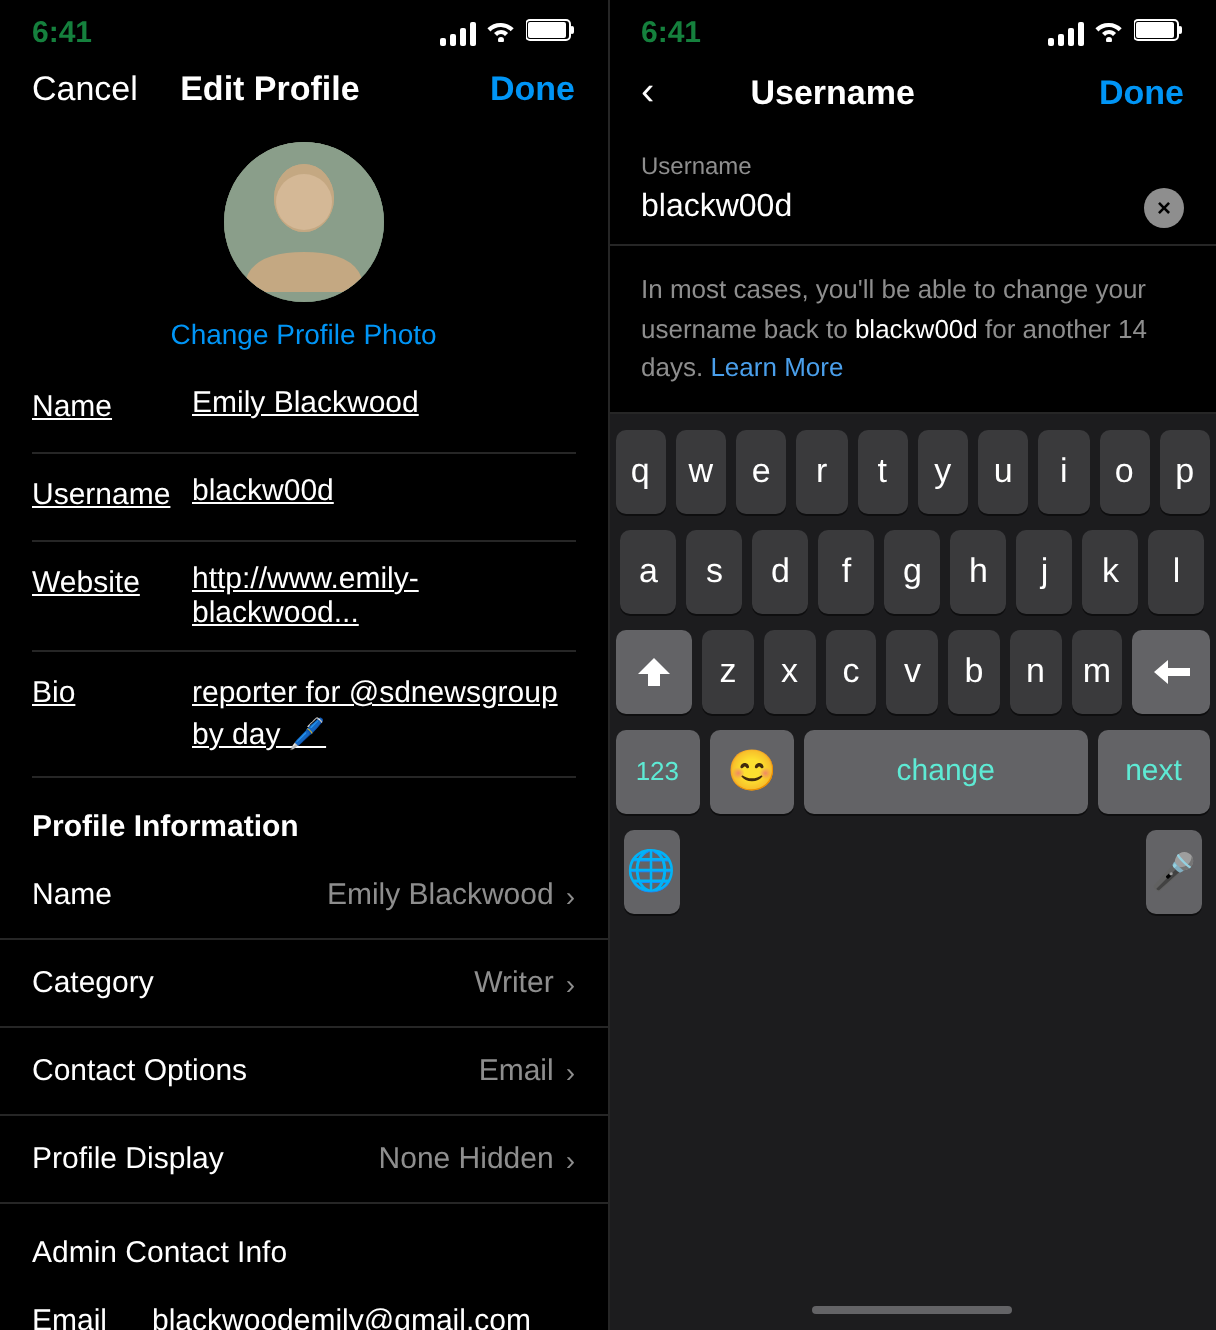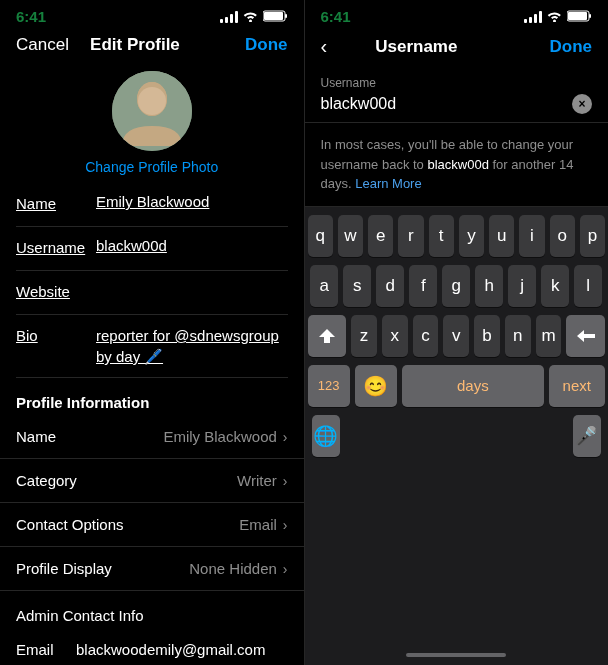--- a/index.html
+++ b/index.html
@@ -307,21 +307,21 @@
       font-weight: 400;
       cursor: pointer;
       flex: 1;
       max-width: 28px;
       box-shadow: 0 1px 0 rgba(0,0,0,0.5);
     }
 
     .key-special {
       background: #636366;
       font-size: 14px;
-      color: #fdba74;
+      color: #5eead4;
     }
 
     .key-space {
       flex: 5;
       max-width: none;
       font-size: 15px;
     }
 
     .key-next {
       flex: 2;
@@ -427,20 +427,21 @@
     <div class="field-row">
       <span class="field-label">Name</span>
       <span class="field-value">Emily Blackwood</span>
     </div>
     <div class="field-row">
       <span class="field-label">Username</span>
       <span class="field-value">blackw00d</span>
     </div>
     <div class="field-row">
       <span class="field-label">Website</span>
+      <span class="field-value">http://www.emily-blackwood...</span>
     </div>
     <div class="field-row">
       <span class="field-label">Bio</span>
       <span class="field-value bio">reporter for @sdnewsgroup by day 🖊️</span>
     </div>
   </div>
 
   <div class="section-header">Profile Information</div>
 
   <div class="menu-row">
@@ -573,21 +574,21 @@
       <div class="key key-special key-delete">
         <svg width="20" height="14" viewBox="0 0 20 14">
             <path d="M8 1L1 7l7 6V9h11V5H8V1z" fill="#fff"></path>
           </svg>
       </div>
     </div>
 
     <div class="key-row">
       <div class="key key-special key-123" style="font-size:13px;">123</div>
       <div class="key key-special key-emoji">😊</div>
-      <div class="key key-special key-space" style="font-size:15px;">days</div>
+      <div class="key key-special key-space" style="font-size:15px;">change</div>
       <div class="key key-special key-next" style="font-size:15px;">next</div>
     </div>
 
     <div class="key-row" style="justify-content: space-between; padding: 0 4px;">
       <div class="key key-special" style="flex:none; width:44px; font-size:20px;">🌐</div>
       <div class="key key-special" style="flex:none; width:44px; font-size:18px;">🎤</div>
     </div>
   </div>
 
   <div class="bottom-bar-right">

